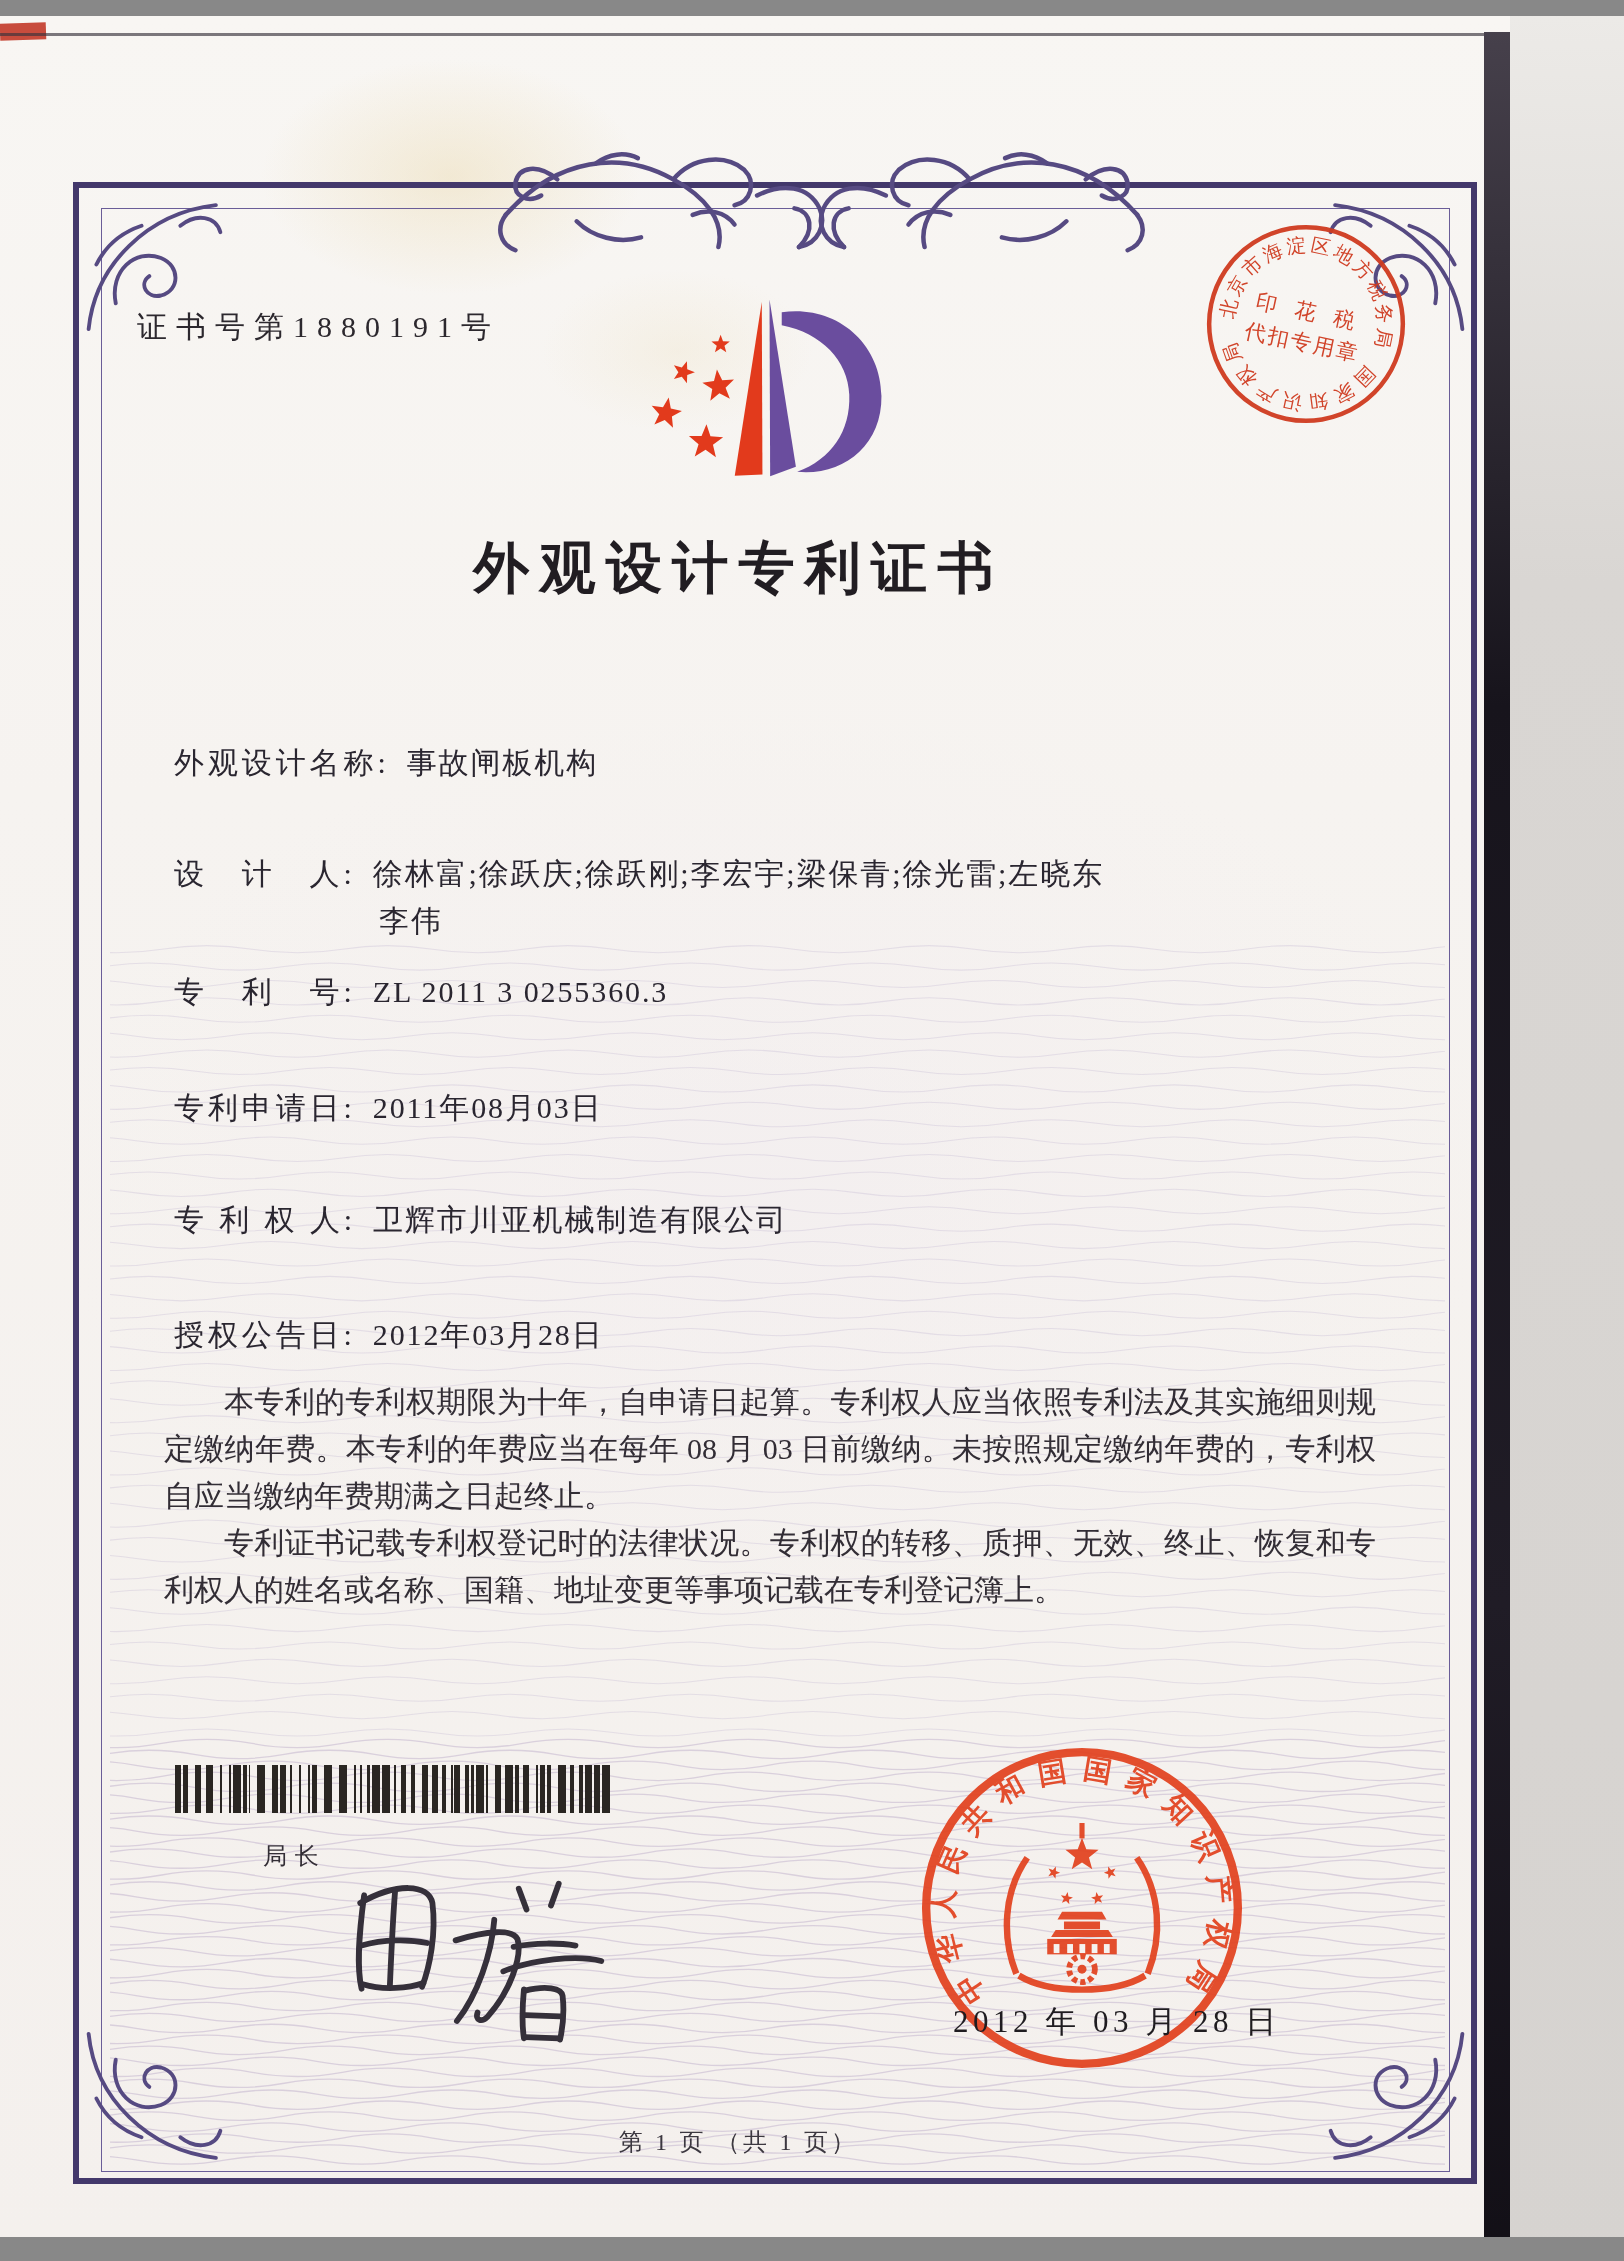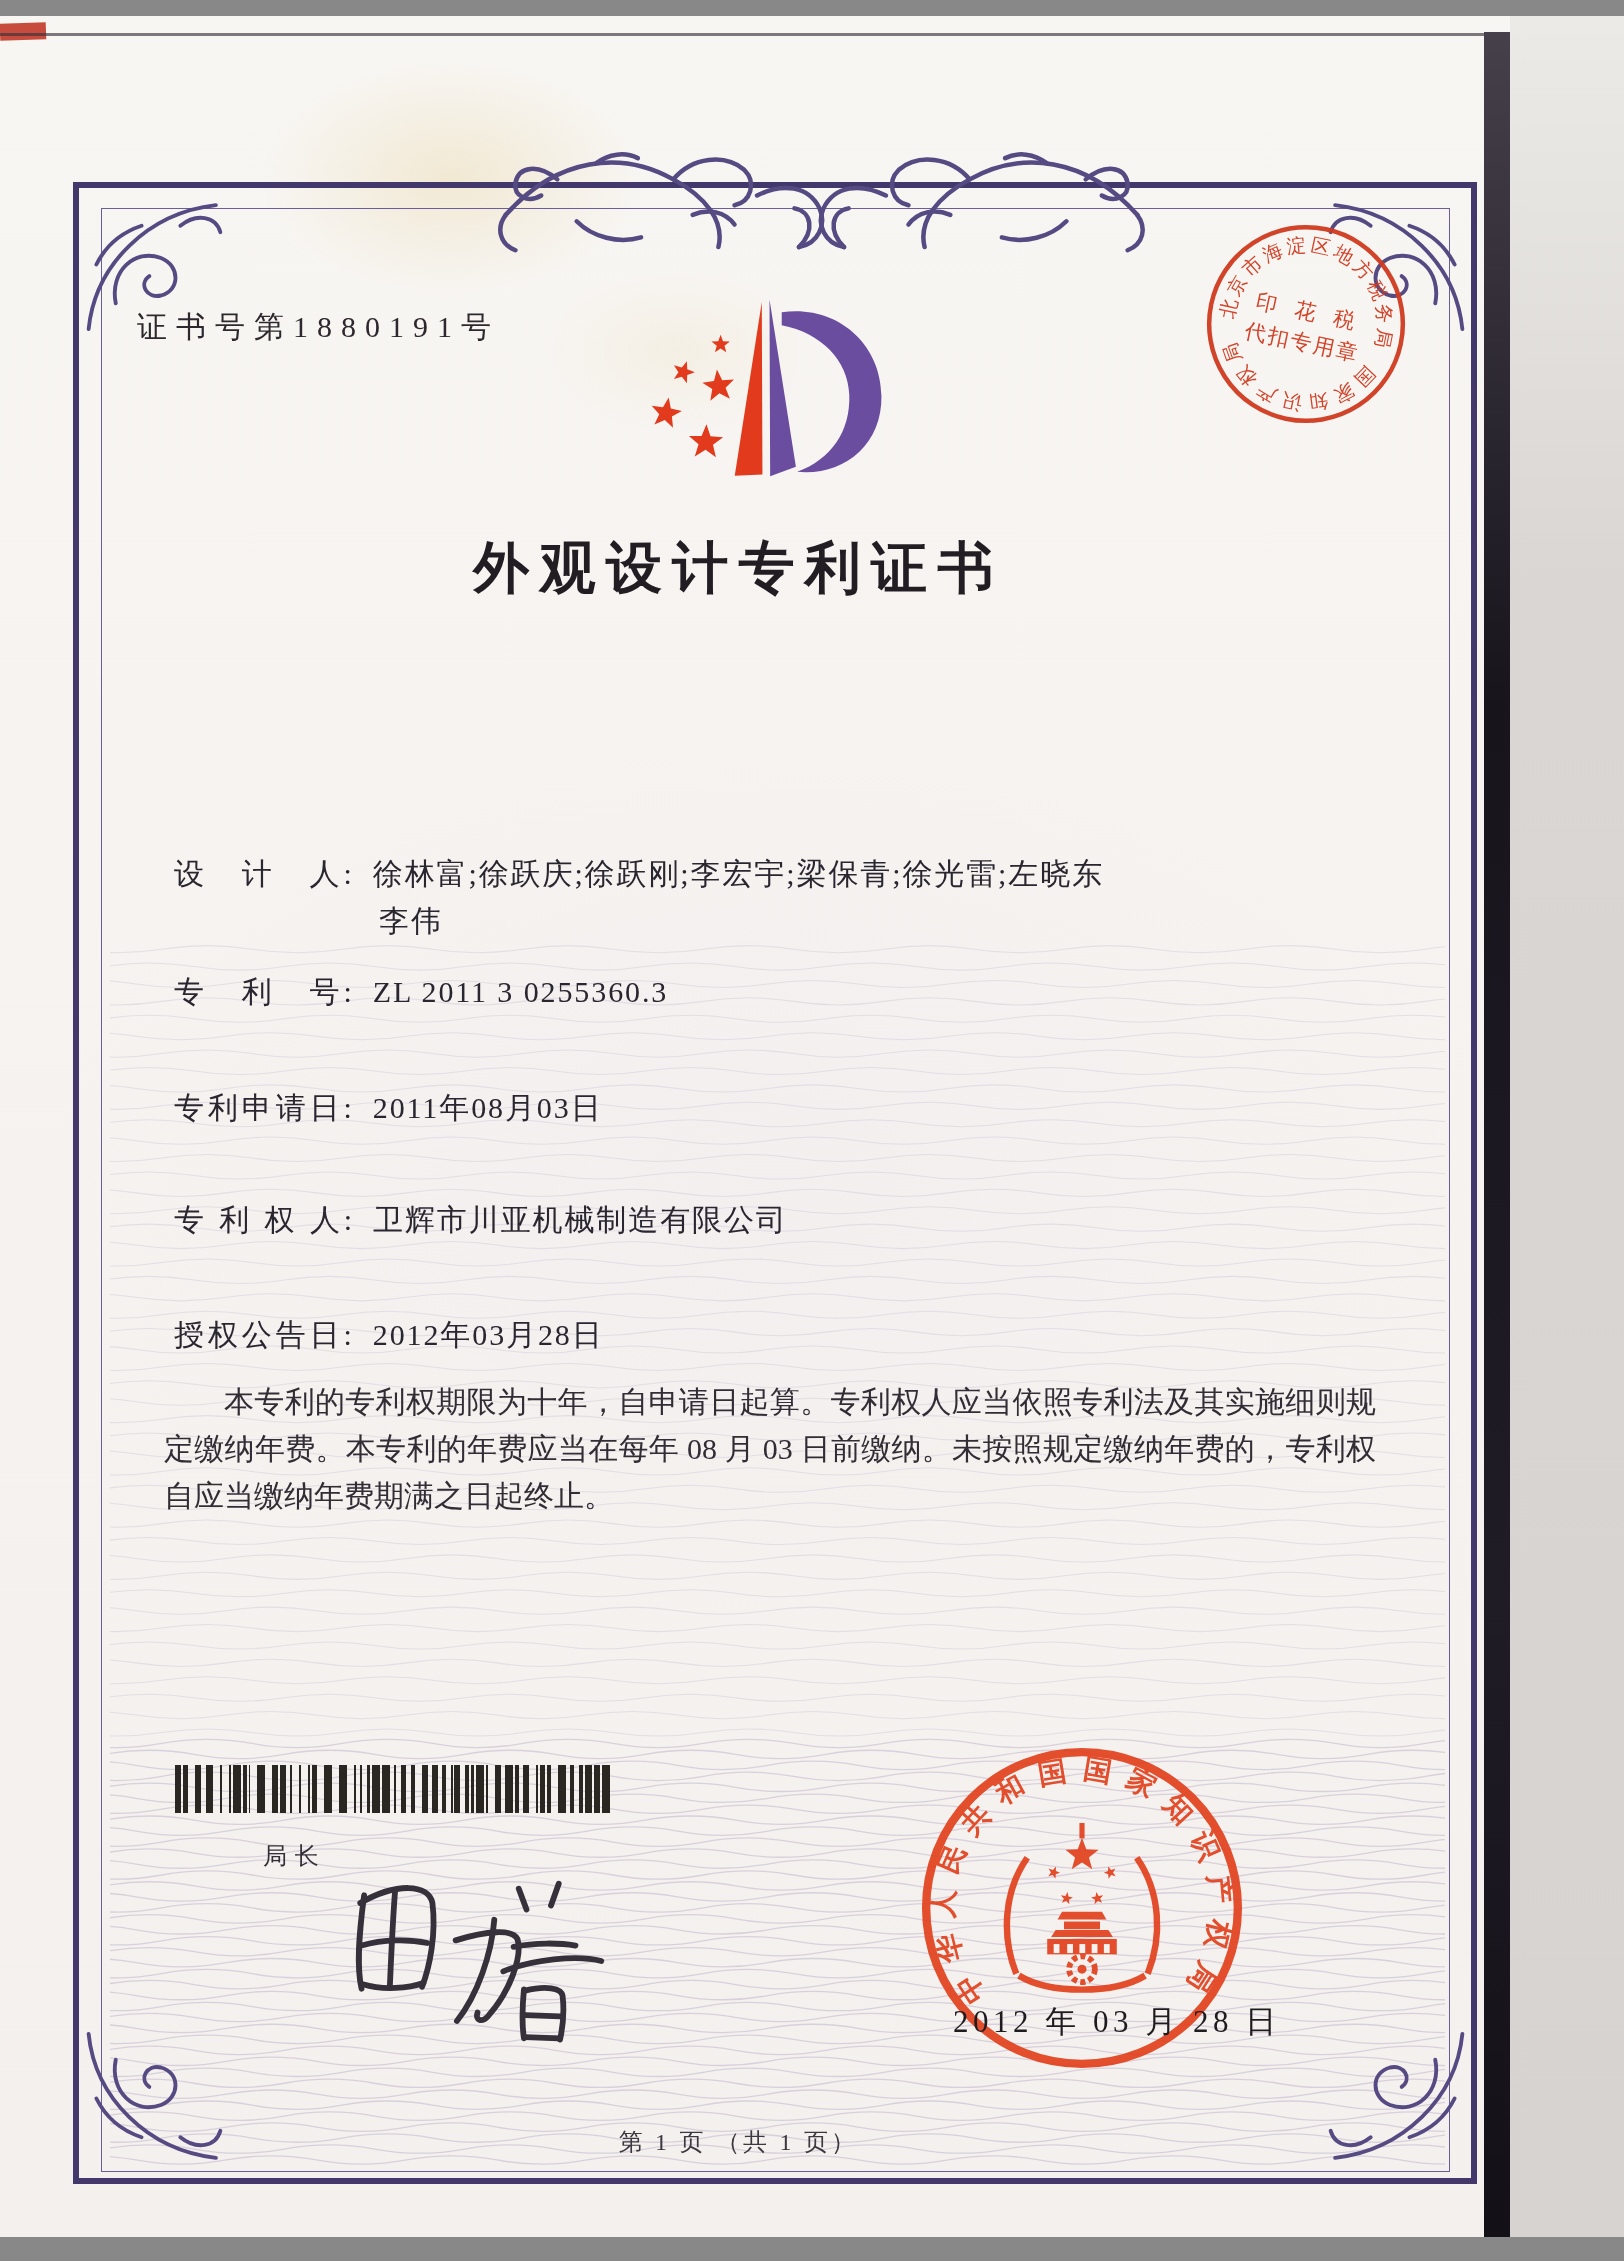--- a/index.html
+++ b/index.html
@@ -207,20 +207,23 @@
     </text>
     <text font-size="30" letter-spacing="8" fill="var(--stamp-red)">
       <textPath href="#ts-bot" xlink:href="#ts-bot" startOffset="50%" text-anchor="middle">国家知识产权局</textPath>
     </text>
     <text x="158" y="150" font-size="33" letter-spacing="10" text-anchor="middle" fill="var(--stamp-red)">印 花 税</text>
     <text x="158" y="198" font-size="33" letter-spacing="3" text-anchor="middle" fill="var(--stamp-red)">代扣专用章</text>
   </svg>
 
   <div class="title">外观设计专利证书</div>
 
+  <div class="field" style="top:727px;">
+    <span class="lab">外观设计名称:</span><span class="val">事故闸板机构</span>
+  </div>
   <div class="field" style="top:838px;">
     <span class="lab">设　计　人:</span><span class="val">徐林富;徐跃庆;徐跃刚;李宏宇;梁保青;徐光雷;左晓东</span>
   </div>
   <div class="field" style="left:379px;top:885px;">
     <span class="val" style="margin-left:0;">李伟</span>
   </div>
   <div class="field" style="top:956px;">
     <span class="lab">专　利　号:</span><span class="val">ZL 2011 3 0255360.3</span>
   </div>
   <div class="field" style="top:1072px;">
@@ -228,20 +231,21 @@
   </div>
   <div class="field" style="top:1184px;">
     <span class="lab">专 利 权 人:</span><span class="val">卫辉市川亚机械制造有限公司</span>
   </div>
   <div class="field" style="top:1299px;">
     <span class="lab">授权公告日:</span><span class="val">2012年03月28日</span>
   </div>
 
   <div class="body-text">
     <p>本专利的专利权期限为十年，自申请日起算。专利权人应当依照专利法及其实施细则规定缴纳年费。本专利的年费应当在每年 08 月 03 日前缴纳。未按照规定缴纳年费的，专利权自应当缴纳年费期满之日起终止。</p>
+    <p>专利证书记载专利权登记时的法律状况。专利权的转移、质押、无效、终止、恢复和专利权人的姓名或名称、国籍、地址变更等事项记载在专利登记簿上。</p>
   </div>
 
   <div class="barcode" id="barcode"><i style="width: 5.8px; margin-right: 1.9px;"></i><i style="width: 5.8px; margin-right: 7px;"></i><i style="width: 5.8px; margin-right: 4.5px;"></i><i style="width: 7.7px; margin-right: 7px;"></i><i style="width: 1.9px; margin-right: 7px;"></i><i style="width: 1.9px; margin-right: 1.9px;"></i><i style="width: 7.7px; margin-right: 1.9px;"></i><i style="width: 3.9px; margin-right: 1.9px;"></i><i style="width: 1.9px; margin-right: 7px;"></i><i style="width: 7.7px; margin-right: 7px;"></i><i style="width: 5.8px; margin-right: 1.9px;"></i><i style="width: 5.8px; margin-right: 4.5px;"></i><i style="width: 1.9px; margin-right: 7px;"></i><i style="width: 1.9px; margin-right: 7px;"></i><i style="width: 1.9px; margin-right: 1.9px;"></i><i style="width: 5.8px; margin-right: 7px;"></i><i style="width: 7.7px; margin-right: 7px;"></i><i style="width: 7.7px; margin-right: 7px;"></i><i style="width: 1.9px; margin-right: 4.5px;"></i><i style="width: 1.9px; margin-right: 4.5px;"></i><i style="width: 3.9px; margin-right: 1.9px;"></i><i style="width: 7.7px; margin-right: 1.9px;"></i><i style="width: 7.7px; margin-right: 4.5px;"></i><i style="width: 1.9px; margin-right: 4.5px;"></i><i style="width: 5.8px; margin-right: 4.5px;"></i><i style="width: 3.9px; margin-right: 7px;"></i><i style="width: 5.8px; margin-right: 4.5px;"></i><i style="width: 5.8px; margin-right: 4.5px;"></i><i style="width: 3.9px; margin-right: 4.5px;"></i><i style="width: 1.9px; margin-right: 1.9px;"></i><i style="width: 5.8px; margin-right: 4.5px;"></i><i style="width: 3.9px; margin-right: 1.9px;"></i><i style="width: 3.9px; margin-right: 1.9px;"></i><i style="width: 7.7px; margin-right: 1.9px;"></i><i style="width: 1.9px; margin-right: 7px;"></i><i style="width: 5.8px; margin-right: 4.5px;"></i><i style="width: 7.7px; margin-right: 1.9px;"></i><i style="width: 3.9px; margin-right: 4.5px;"></i><i style="width: 5.8px; margin-right: 7px;"></i><i style="width: 1.9px; margin-right: 1.9px;"></i><i style="width: 5.8px; margin-right: 1.9px;"></i><i style="width: 3.9px; margin-right: 7px;"></i><i style="width: 7.7px; margin-right: 4.5px;"></i><i style="width: 3.9px; margin-right: 4.5px;"></i><i style="width: 3.9px; margin-right: 1.9px;"></i><i style="width: 7.7px; margin-right: 1.9px;"></i><i style="width: 5.8px; margin-right: 1.9px;"></i><i style="width: 7.7px; margin-right: 7px;"></i></div>
 
   <div class="sig-title">局长</div>
   <svg class="ornament" style="left:319px;top:1847px;z-index:4;" width="290" height="187" viewBox="0 0 450 290">
     <title>田力普</title>
     <g stroke="#35303a" stroke-width="9" fill="none" stroke-linecap="round" stroke-linejoin="round">
       <path d="M 70,50 C 62,110 58,160 66,195"></path>
       <path d="M 64,62 C 120,30 170,32 176,62 C 182,110 172,160 160,192"></path>

